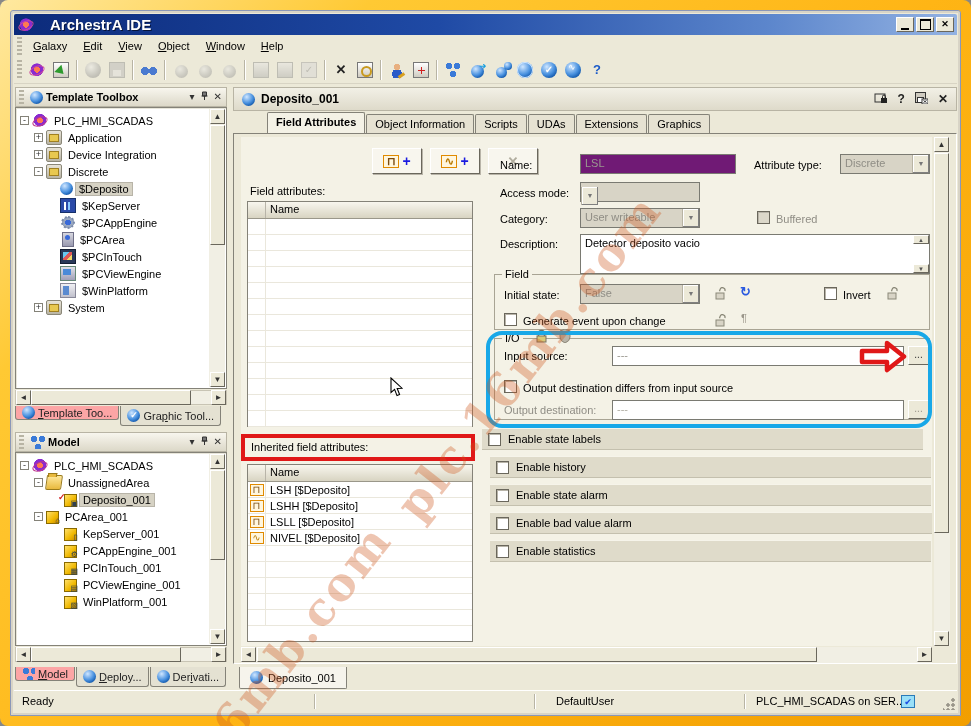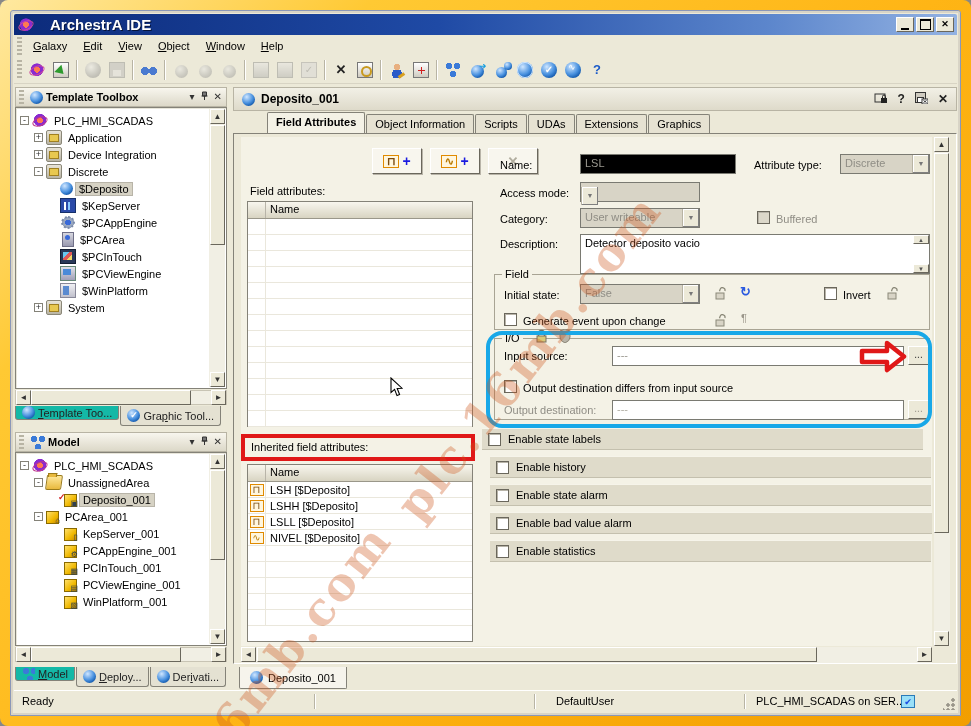--- a/index.html
+++ b/index.html
@@ -98,21 +98,21 @@
   .tico-cube.chk::before{content:"✓";position:absolute;left:-7px;top:-3px;color:#d02020;font-size:9px;font-weight:bold;}
   
   .sb{position:absolute;background:#F1EFE4;}
   .sbtn{position:absolute;width:15px;height:15px;background:#ECE9D8;border:1px solid;border-color:#fff #6a675c #6a675c #fff;
     font-size:8px;color:#333;text-align:center;line-height:13px;}
   .sthumb{position:absolute;background:#ECE9D8;border:1px solid;border-color:#fff #6a675c #6a675c #fff;}
   
   .dtabs{position:absolute;display:flex;gap:1px;align-items:flex-start;font-size:11px;}
   .dtab{display:flex;align-items:center;gap:3px;padding:2px 6px;height:20px;background:#E4E1D2;
     border:1px solid #848278;border-top:none;border-radius:0 0 3px 3px;color:#222;}
-  .dtab.on{background:#14b8a6;height:14px;}
+  .dtab.on{background:#fca5a5;height:14px;}
   .mini{width:13px;height:13px;flex:none;position:relative;}
   
   .ehead{position:absolute;height:24px;display:flex;align-items:center;background:linear-gradient(#F2F0E6,#DEDACA);
     border:1px solid #b8b4a4;font-size:12px;font-weight:bold;}
   .ehead .hicons{margin-left:auto;display:flex;gap:10px;padding-right:8px;font-weight:bold;font-size:12px;color:#222;}
   .etabs{position:absolute;display:flex;align-items:flex-end;font-size:11px;}
   .etab{padding:3px 8px;height:19px;background:#E6E2D2;border:1px solid #848278;border-bottom:none;border-radius:2px 2px 0 0;margin-right:1px;}
   .etab.on{background:#F4F2E6;height:21px;font-weight:bold;}
   .eframe{position:absolute;background:#ECE9D8;border:1px solid;border-color:#848278 #fff #fff #848278;}
   .canvas{position:absolute;background:#F4F2E6;overflow:hidden;}
@@ -579,21 +579,21 @@
             </div>
             <div class="trow">
               <span class="c0"></span>
             </div>
           <div class="trow">
               <span class="c0"></span>
             </div>
         </div>
 
         <div class="flabel" style="left:259px;top:22px;">Name:</div>
-        <div class="tin" style="left:339px;top:17px;width:156px;height:20px;background:#000000;">LSL</div>
+        <div class="tin" style="left:339px;top:17px;width:156px;height:20px;background:#701a75;">LSL</div>
         <div class="flabel" style="left:513px;top:22px;">Attribute type:</div>
         <div class="combo" style="left:599px;top:17px;width:90px;">
             <span class="cval">Discrete</span>
             <span class="cbtn">▼</span>
           </div>
 
         <div class="flabel" style="left:259px;top:50px;">Access mode:</div>
         <div class="combo" style="left:339px;top:45px;width:120px;flex-direction:column;">
             <span class="cval">InputOutput</span>
             <span class="cbtn">▼</span>

